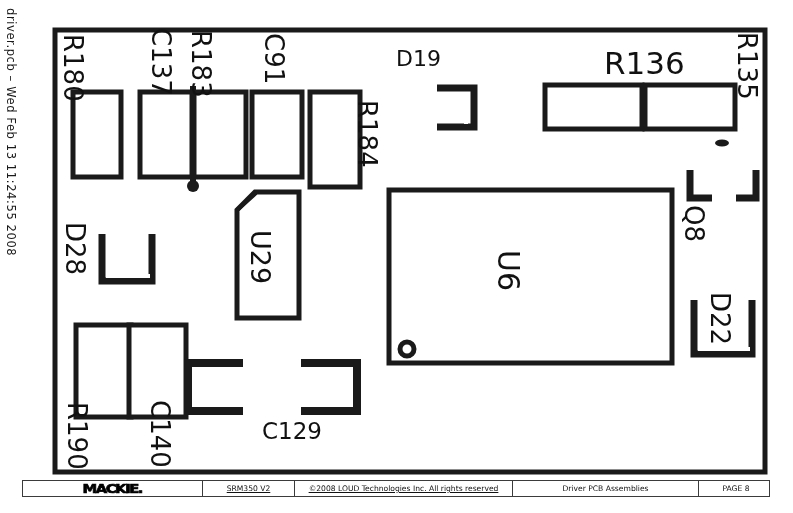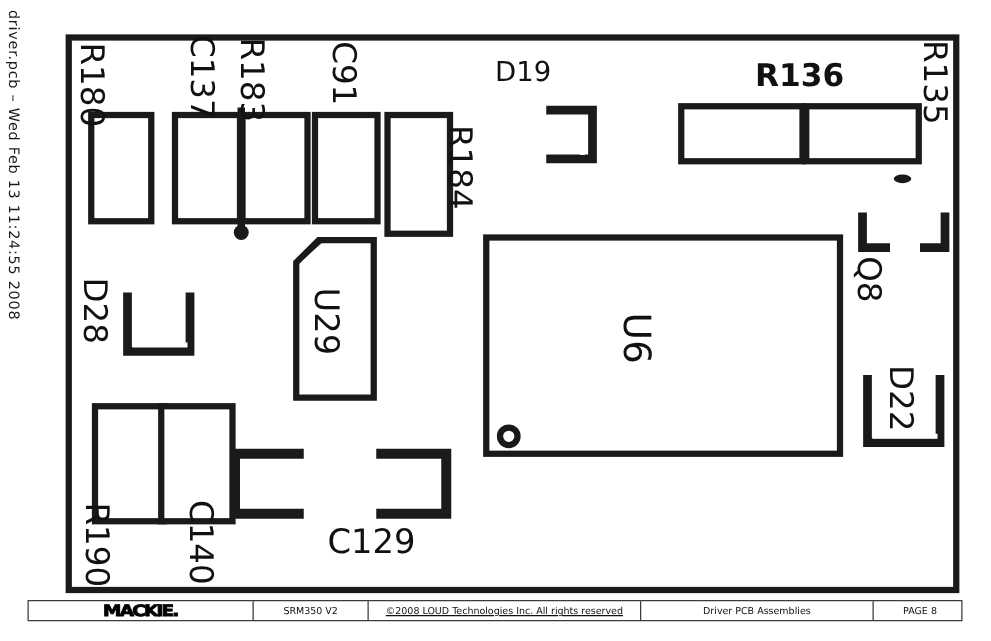--- a/index.html
+++ b/index.html
@@ -79,21 +79,21 @@
     align-items: center;
     justify-content: center;
     font-family: "DejaVu Sans", sans-serif;
     font-size: 7.6px;
     color: #111111;
     overflow: hidden;
     white-space: nowrap;
   }
   #footer .cell:last-child { border-right: none; }
   .cell-logo  { width: 180px; }
-  .cell-model { width: 92px; }
+  .cell-model { width: 92px; text-decoration: underline; }
   .cell-copy  { width: 218px; text-decoration: underline; }
   .cell-title { width: 186px; }
   .cell-page  { width: 70px; justify-content: flex-start; padding-left: 4px; }
 
   .mackie-word {
     font-family: "DejaVu Sans", sans-serif;
     font-weight: 700;
     font-size: 12.5px;
     letter-spacing: -1.2px;
     color: #000000;
@@ -177,39 +177,39 @@
   <div class="lbl rot90" style="left:174px; top:28px;  font-size:26px;">C137</div>
 
   <div class="lbl rot90" style="left:214px; top:30px;  font-size:26px;">R183</div>
 
   <div class="lbl rot90" style="left:287px; top:33px;  font-size:26px;">C91</div>
 
   <div class="lbl rot90" style="left:380px; top:100px; font-size:26px;">R184</div>
 
   <div class="lbl" style="left:396px; top:48px; font-size:22px;">D19</div>
 
-  <div class="lbl" style="left:604px; top:48px; font-size:25px;font-weight:bold;">R136</div>
+  <div class="lbl" style="left:604px; top:48px; font-size:31px;">R136</div>
 
   <div class="lbl rot90" style="left:760px; top:32px; font-size:26px;">R135</div>
 
   <div class="lbl rot90" style="left:707px; top:205px; font-size:26px;">Q8</div>
 
   <div class="lbl rot90" style="left:733px; top:292px; font-size:26px;">D22</div>
 
   <div class="lbl rot90" style="left:523px; top:250px; font-size:30px;">U6</div>
 
   <div class="lbl rot90" style="left:274px; top:230px; font-size:27px;">U29</div>
 
   <div class="lbl rot90" style="left:88px;  top:222px; font-size:26px;">D28</div>
 
   <div class="lbl rot90" style="left:90px;  top:402px; font-size:26px;">R190</div>
 
   <div class="lbl rot90" style="left:173px; top:400px; font-size:26px;">C140</div>
 
-  <div class="lbl" style="left:262px; top:420px; font-size:27px;">C129</div>
+  <div class="lbl" style="left:262px; top:420px; font-size:23px;">C129</div>
 
   <div id="footer">
     <div class="cell cell-logo">
       <span class="mackie-word">MACKIE.</span>
     </div>
     <div class="cell cell-model">SRM350 V2</div>
     <div class="cell cell-copy">©2008 LOUD Technologies Inc. All rights reserved</div>
     <div class="cell cell-title">Driver PCB Assemblies</div>
     <div class="cell cell-page">PAGE 8</div>
   </div>

